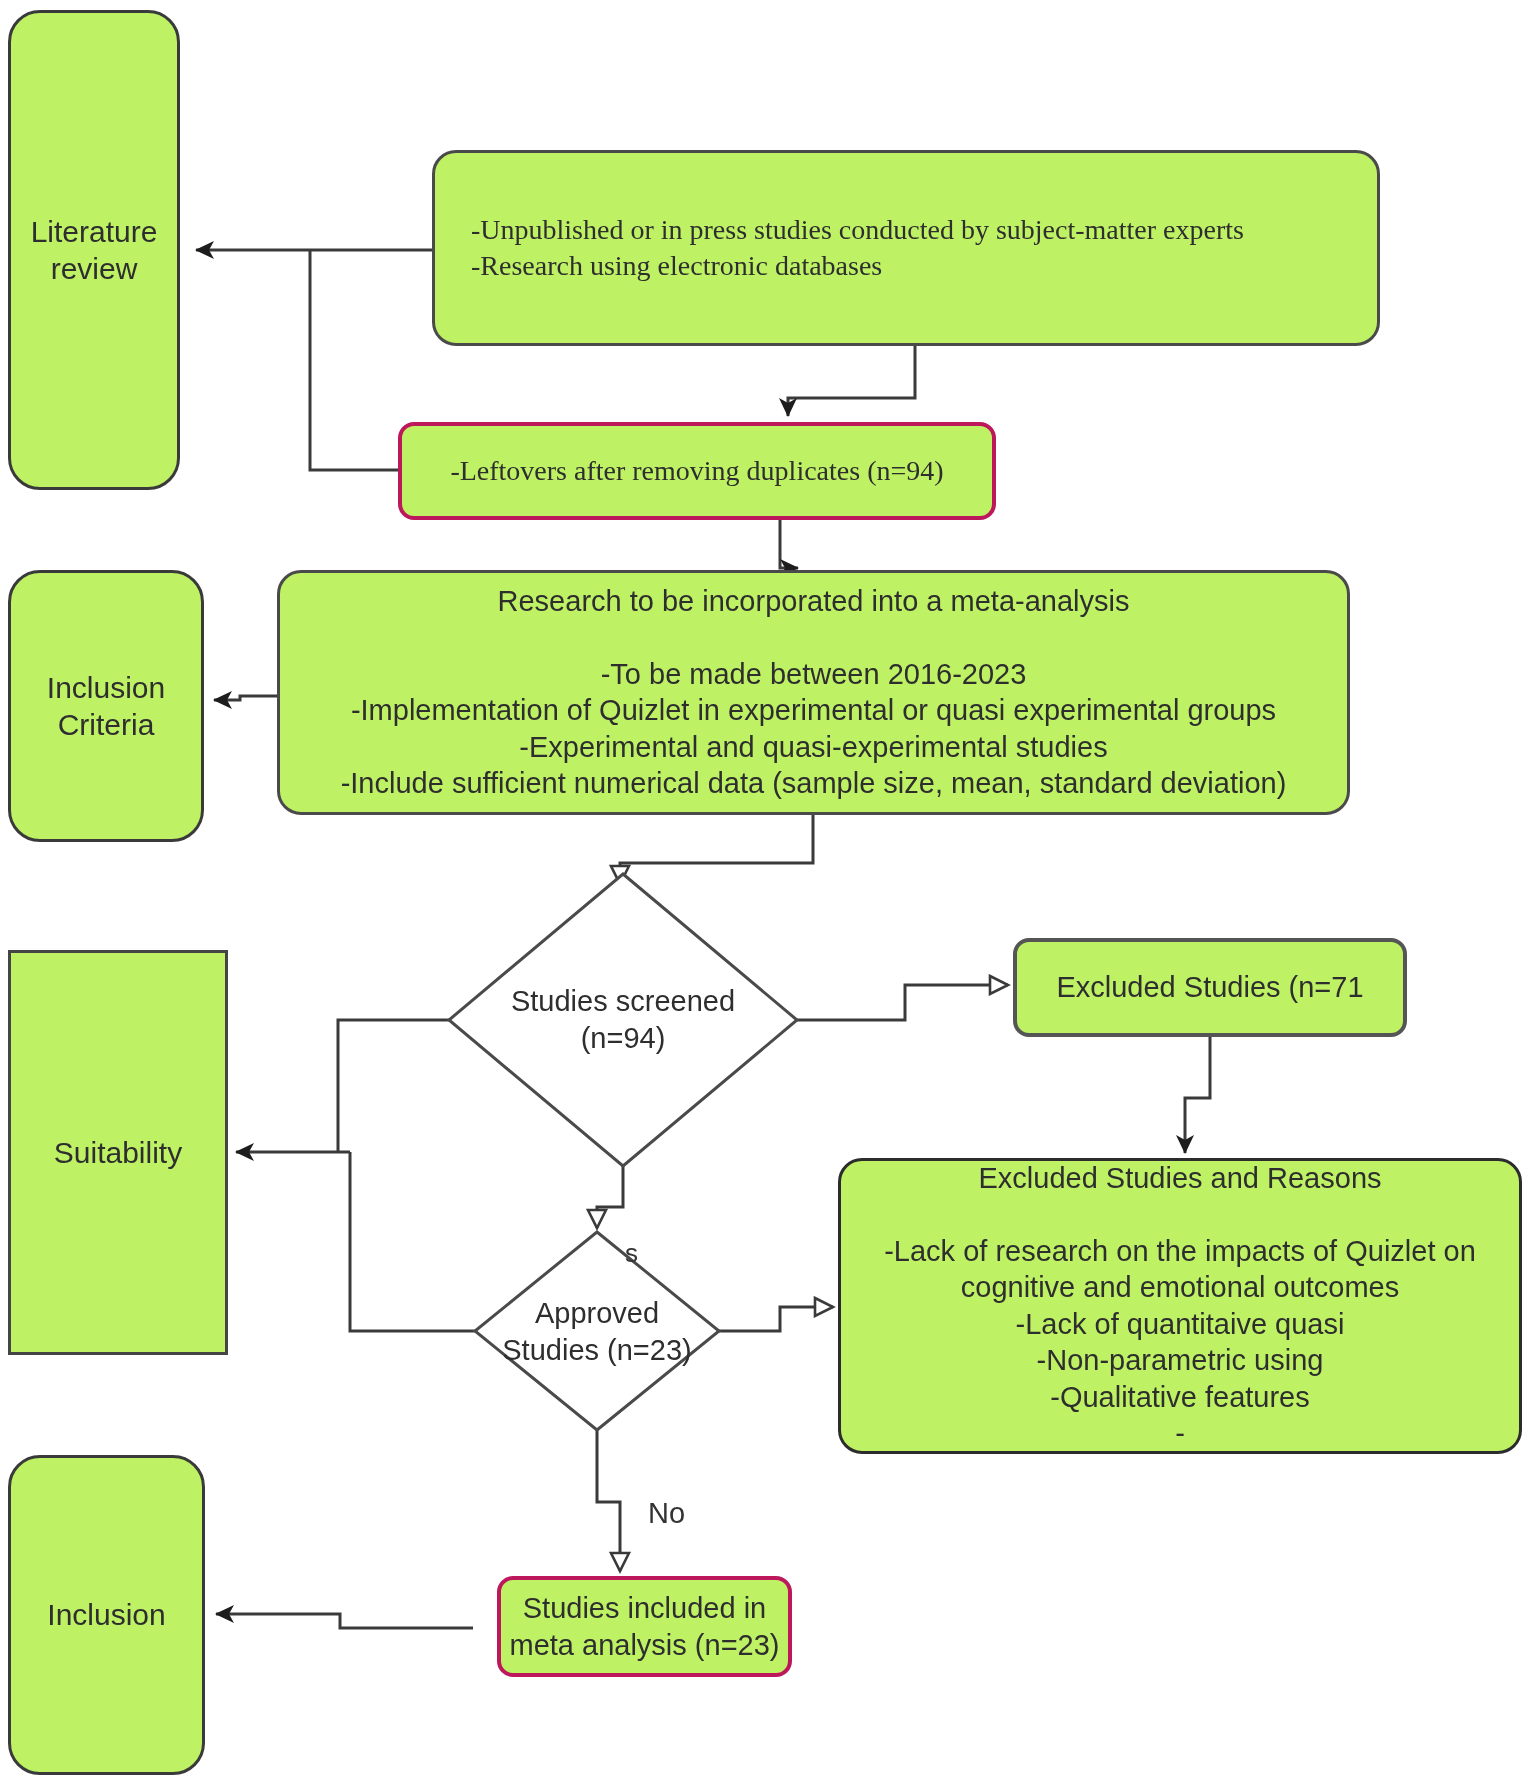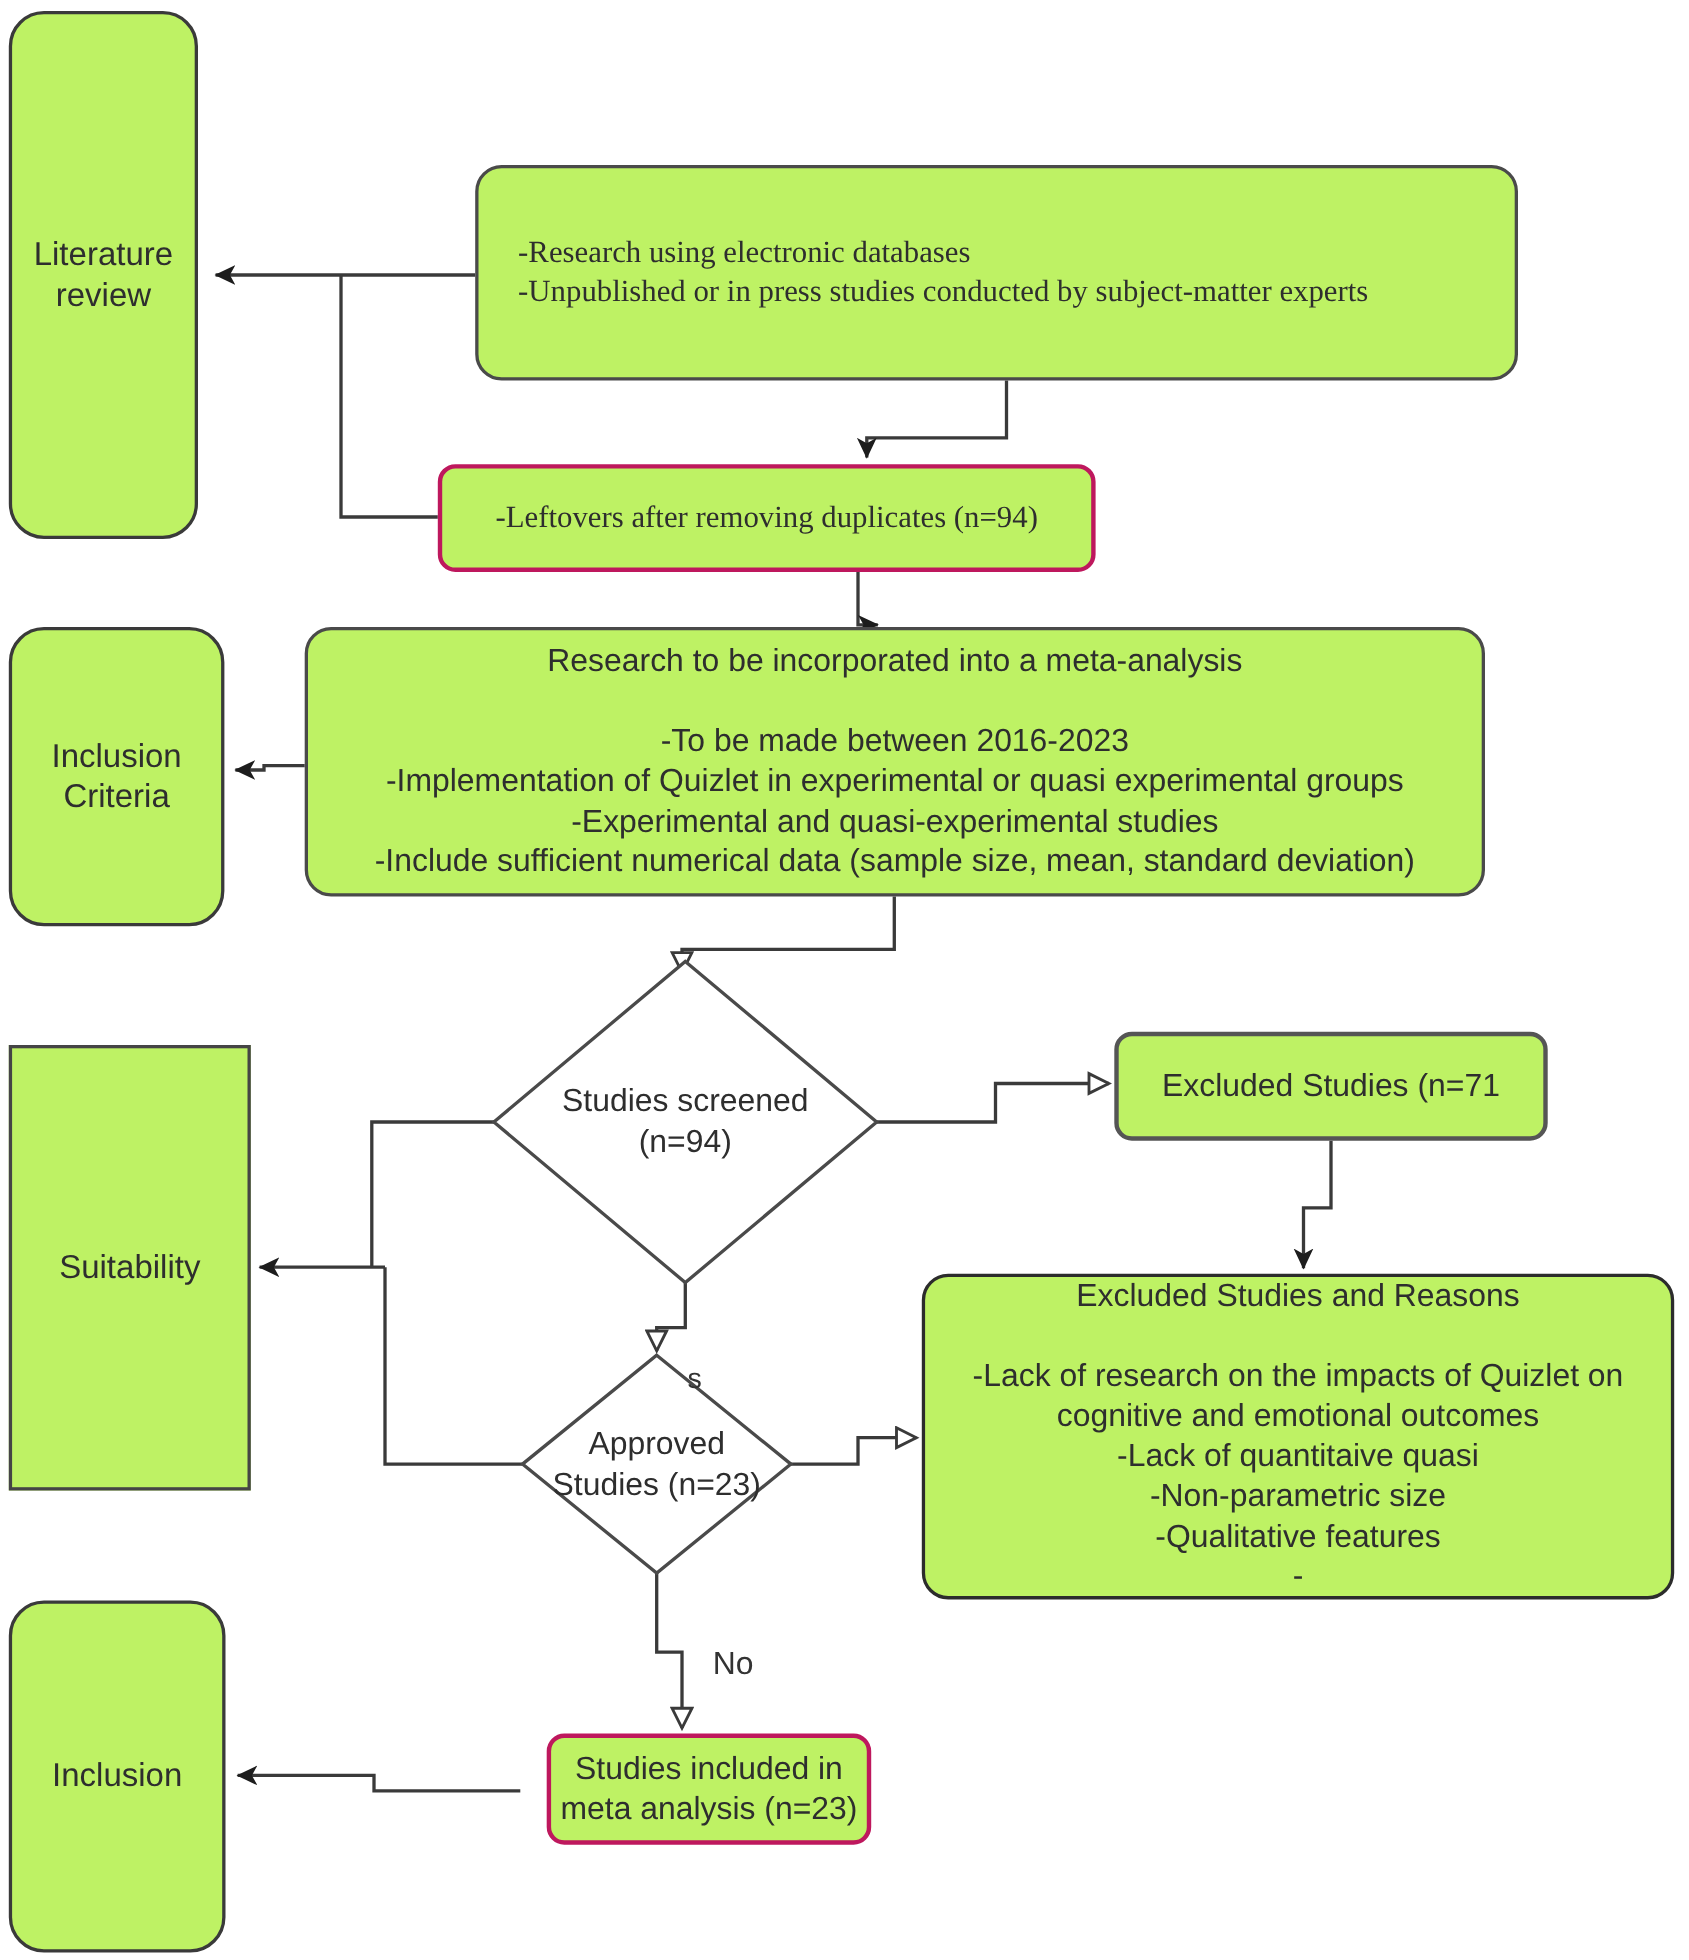--- a/index.html
+++ b/index.html
@@ -75,22 +75,22 @@
   <div class="node square sans30" style="left:8px;top:950px;width:220px;height:405px;">
     <div>Suitability</div>
   </div>
 
   <div class="node rounded-lg sans30" style="left:8px;top:1455px;width:197px;height:320px;">
     <div>Inclusion</div>
   </div>
 
   <div class="node rounded-md serif27 left-text" style="left:432px;top:150px;width:948px;height:196px;padding:0 30px 0 36px;">
     <div class="vcol-left">
+      <div>-Unpublished or in press studies conducted by subject-matter experts</div>
       <div>-Research using electronic databases</div>
-      <div>-Unpublished or in press studies conducted by subject-matter experts</div>
     </div>
   </div>
 
   <div class="node thick serif27" style="left:398px;top:422px;width:598px;height:98px;">
     <div>-Leftovers after removing duplicates (n=94)</div>
   </div>
 
   <div class="node rounded-md sans28" style="left:277px;top:570px;width:1073px;height:245px;padding:10px 24px;">
     <div class="vcol">
       <div class="gap-after">Research to be incorporated into a meta-analysis</div>
@@ -104,21 +104,21 @@
   <div class="node thick sans28" style="left:1013px;top:938px;width:394px;height:99px;border-color:#555;">
     <div>Excluded Studies (n=71</div>
   </div>
 
   <div class="node rounded-md sans28" style="left:838px;top:1158px;width:684px;height:296px;padding:8px 20px;border-color:#2c2c2c;">
     <div class="vcol">
       <div class="gap-after">Excluded Studies and Reasons</div>
       <div>-Lack of research on the impacts of Quizlet on</div>
       <div>cognitive and emotional outcomes</div>
       <div>-Lack of quantitaive quasi</div>
-      <div>-Non-parametric size</div>
+      <div>-Non-parametric using</div>
       <div>-Qualitative features</div>
       <div>-</div>
     </div>
   </div>
 
   <div class="node thick sans28" style="left:497px;top:1576px;width:295px;height:101px;">
     <div class="vcol">
       <div>Studies included in</div>
       <div>meta analysis (n=23)</div>
     </div>

